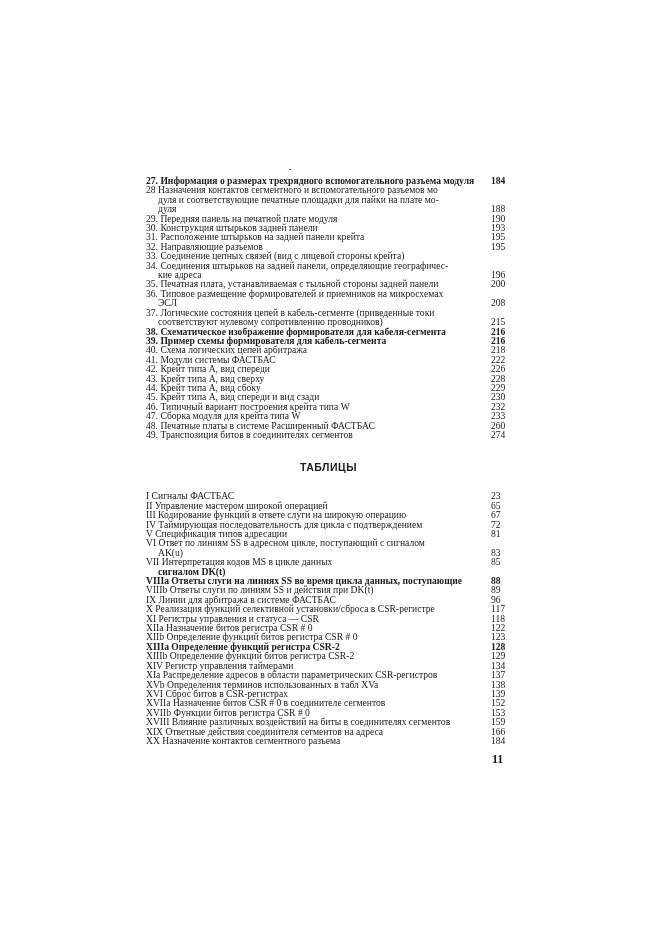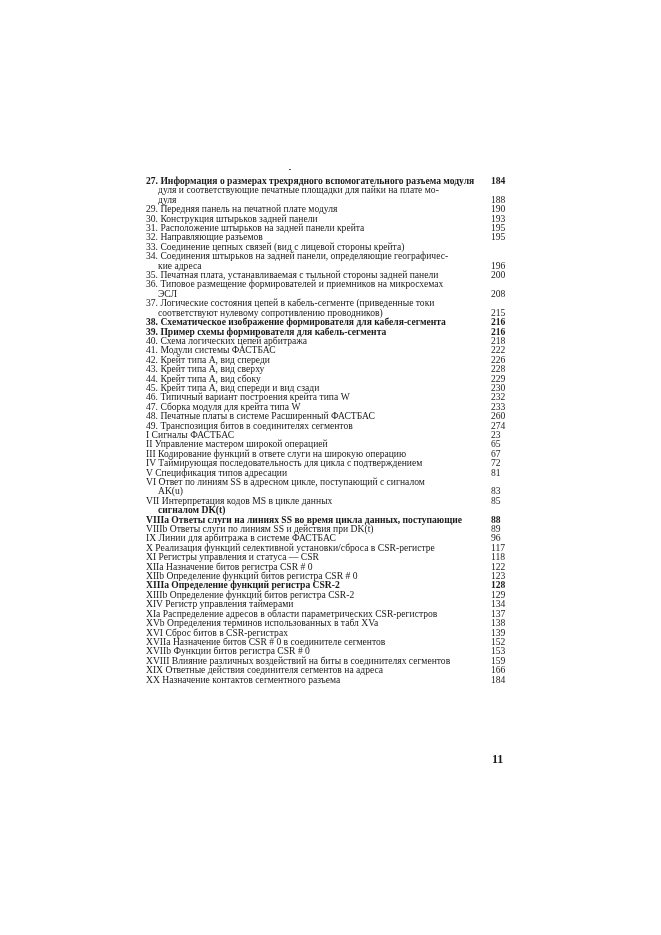--- a/index.html
+++ b/index.html
@@ -21,20 +21,21 @@
 
 <div class="dot"></div>
 
 <div class="page">
   <div id="figs">
       <div class="entry bold">
         <span class="txt">27. Информация о размерах трехрядного вспомогательного разъема модуля</span>
         <span class="pg">184</span>
       </div>
       <div class="entry">
+        <span class="txt">28 Назначения контактов сегментного и вспомогательного разъемов мо</span>
         <span class="txt cont">дуля и соответствующие печатные площадки для пайки на плате мо-</span>
         <span class="txt cont">дуля</span>
         <span class="pg">188</span>
       </div>
       <div class="entry">
         <span class="txt">29. Передняя панель на печатной плате модуля</span>
         <span class="pg">190</span>
       </div>
       <div class="entry">
         <span class="txt">30. Конструкция штырьков задней панели</span>
@@ -113,20 +114,21 @@
       </div>
       <div class="entry">
         <span class="txt">48. Печатные платы в системе Расширенный ФАСТБАС</span>
         <span class="pg">260</span>
       </div>
       <div class="entry">
         <span class="txt">49. Транспозиция битов в соединителях сегментов</span>
         <span class="pg">274</span>
       </div>
     </div>
+  <div class="heading">ТАБЛИЦЫ</div>
   <div id="tabs">
       <div class="entry">
         <span class="txt">I Сигналы ФАСТБАС</span>
         <span class="pg">23</span>
       </div>
       <div class="entry">
         <span class="txt">II Управление мастером широкой операцией</span>
         <span class="pg">65</span>
       </div>
       <div class="entry">

